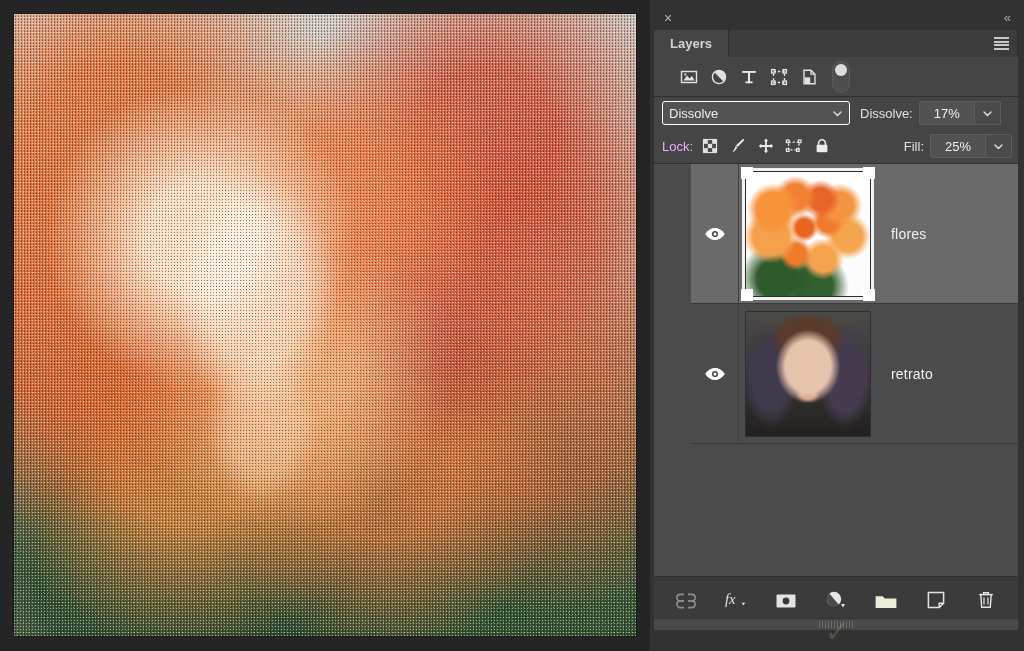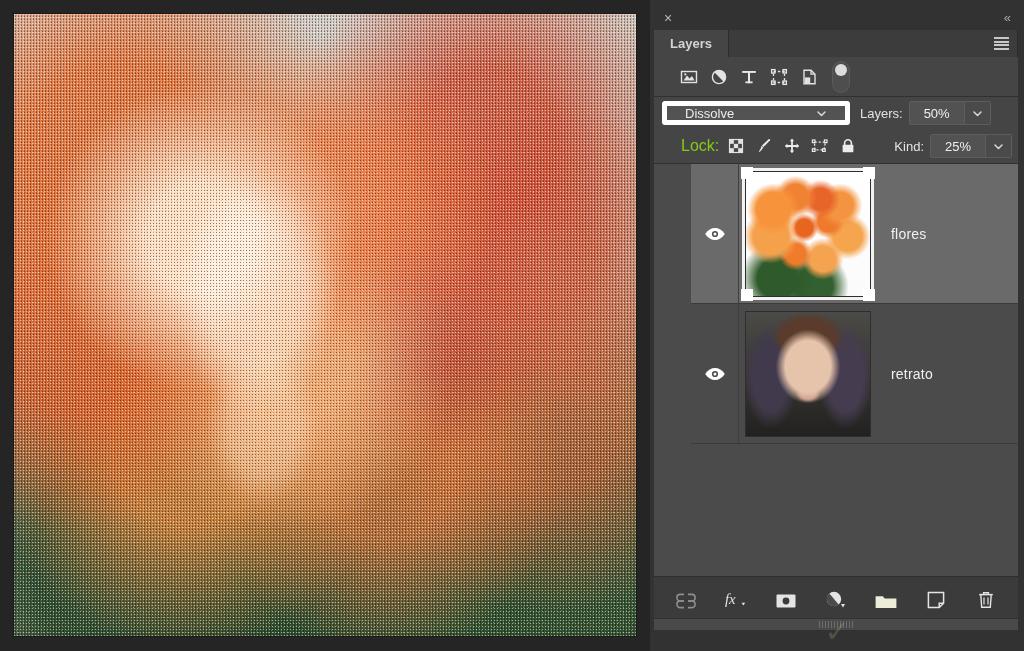--- a/index.html
+++ b/index.html
@@ -156,42 +156,42 @@
     position: absolute; left: 2px; top: 2px; width: 12px; height: 12px;
     border-radius: 50%; background: #dcdcdc;
   }
 
   
   .blend-row {
     height: 32px; background: #454545; display: flex; align-items: center;
     padding: 0 6px 0 8px; flex: 0 0 32px;
   }
   .blend-select {
-    width: 188px; height: 24px; background: #535353; border: 5px solid #ffffff;
-    border-radius: 3px; display: flex; align-items: center; padding: 0 18px;
+    width: 188px; height: 24px; background: #535353; border: 1px solid #ffffff;
+    border-radius: 3px; display: flex; align-items: center; padding: 0 6px;
   }
   .blend-label { font-size: 13px; color: #ededed; flex: 1; }
   .opacity-label { font-size: 13px; color: #e2e2e2; margin-left: 10px; white-space: nowrap; }
   .num-box {
     width: 56px; height: 24px; background: #525252; border: 1px solid #5d5d5d;
     border-radius: 2px 0 0 2px; display: flex; align-items: center; justify-content: center;
     font-size: 13px; color: #f0f0f0; margin-left: 6px;
   }
   .num-stepper {
     width: 26px; height: 24px; background: #4a4a4a; border: 1px solid #5d5d5d;
     border-left: none; border-radius: 0 2px 2px 0;
     display: flex; align-items: center; justify-content: center;
   }
 
   
   .lock-row {
     height: 34px; background: #454545; display: flex; align-items: center;
     padding: 0 6px 0 8px; flex: 0 0 34px;
   }
-  .lock-label { font-size: 16px; color: #84cc16; margin-right: 8px; margin-left: 19px; }
+  .lock-label { font-size: 13px; color: #f0abfc; margin-right: 8px; }
   .lock-icons { display: flex; align-items: center; gap: 10px; }
   .lk { width: 18px; height: 18px; display: flex; align-items: center; justify-content: center; }
   .fill-label { font-size: 13px; color: #e2e2e2; margin-left: auto; white-space: nowrap; }
 
   
   .layer-list {
     flex: 1 1 auto; background: #4b4b4b; overflow: hidden;
     border-top: 1px solid #303030;
   }
   .layer-row {
@@ -360,22 +360,22 @@
 
       <div class="blend-row">
         <div class="blend-select">
           <span class="blend-label">Dissolve</span>
           <span class="chev">
             <svg viewBox="0 0 11 11" width="11" height="11">
               <polyline points="2,4 5.5,7.5 9,4" fill="none" stroke="#d8d8d8" stroke-width="1.5" stroke-linecap="round" stroke-linejoin="round"></polyline>
             </svg>
           </span>
         </div>
-        <span class="opacity-label">Layers:</span>
-        <div class="num-box">50%</div>
+        <span class="opacity-label">Dissolve:</span>
+        <div class="num-box">17%</div>
         <div class="num-stepper">
           <svg viewBox="0 0 11 11" width="11" height="11">
             <polyline points="2,4 5.5,7.5 9,4" fill="none" stroke="#d8d8d8" stroke-width="1.5" stroke-linecap="round" stroke-linejoin="round"></polyline>
           </svg>
         </div>
       </div>
 
       <div class="lock-row">
         <span class="lock-label">Lock:</span>
         <div class="lock-icons">
@@ -409,21 +409,21 @@
               <rect x="11.6" y="11.8" width="2.6" height="2.6" fill="none" stroke="#ececec" stroke-width="1.2"></rect>
             </svg>
           </div>
           <div class="lk">
             <svg viewBox="0 0 18 18" width="18" height="18">
               <path d="M5.6 8V6.2a3.4 3.4 0 0 1 6.8 0V8" fill="none" stroke="#ececec" stroke-width="1.6"></path>
               <rect x="3.6" y="7.8" width="10.8" height="7.4" rx="1" fill="#ececec"></rect>
             </svg>
           </div>
         </div>
-        <span class="fill-label">Kind:</span>
+        <span class="fill-label">Fill:</span>
         <div class="num-box">25%</div>
         <div class="num-stepper">
           <svg viewBox="0 0 11 11" width="11" height="11">
             <polyline points="2,4 5.5,7.5 9,4" fill="none" stroke="#d8d8d8" stroke-width="1.5" stroke-linecap="round" stroke-linejoin="round"></polyline>
           </svg>
         </div>
       </div>
 
       <div class="layer-list">
 

